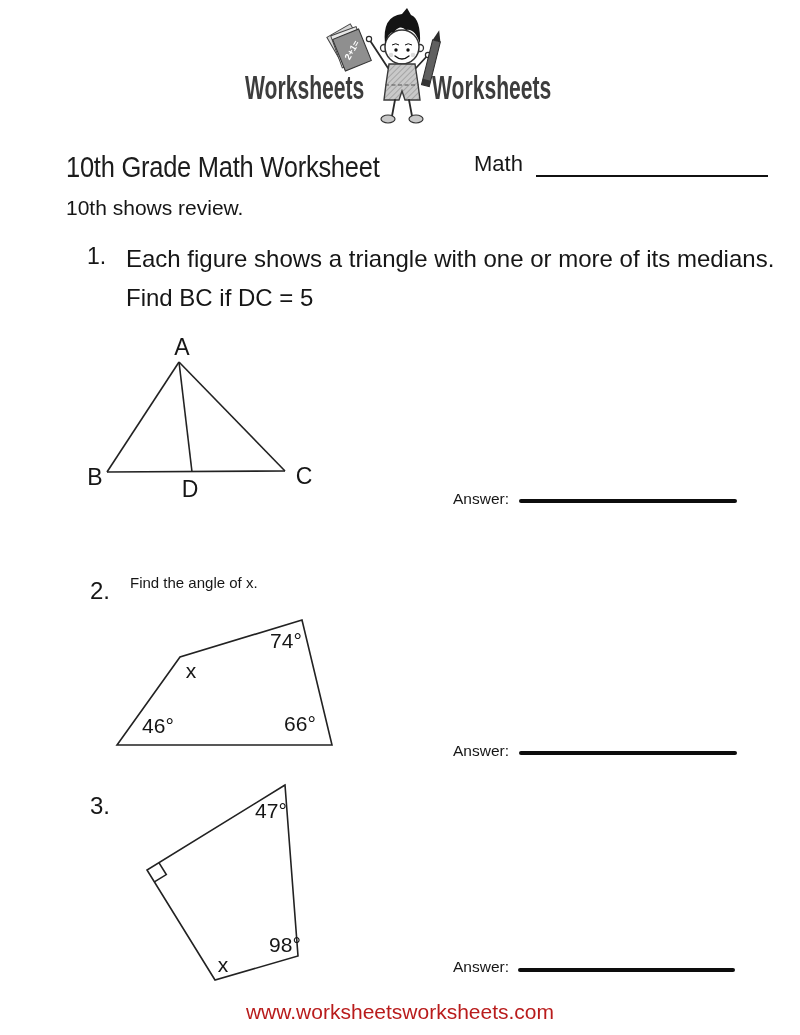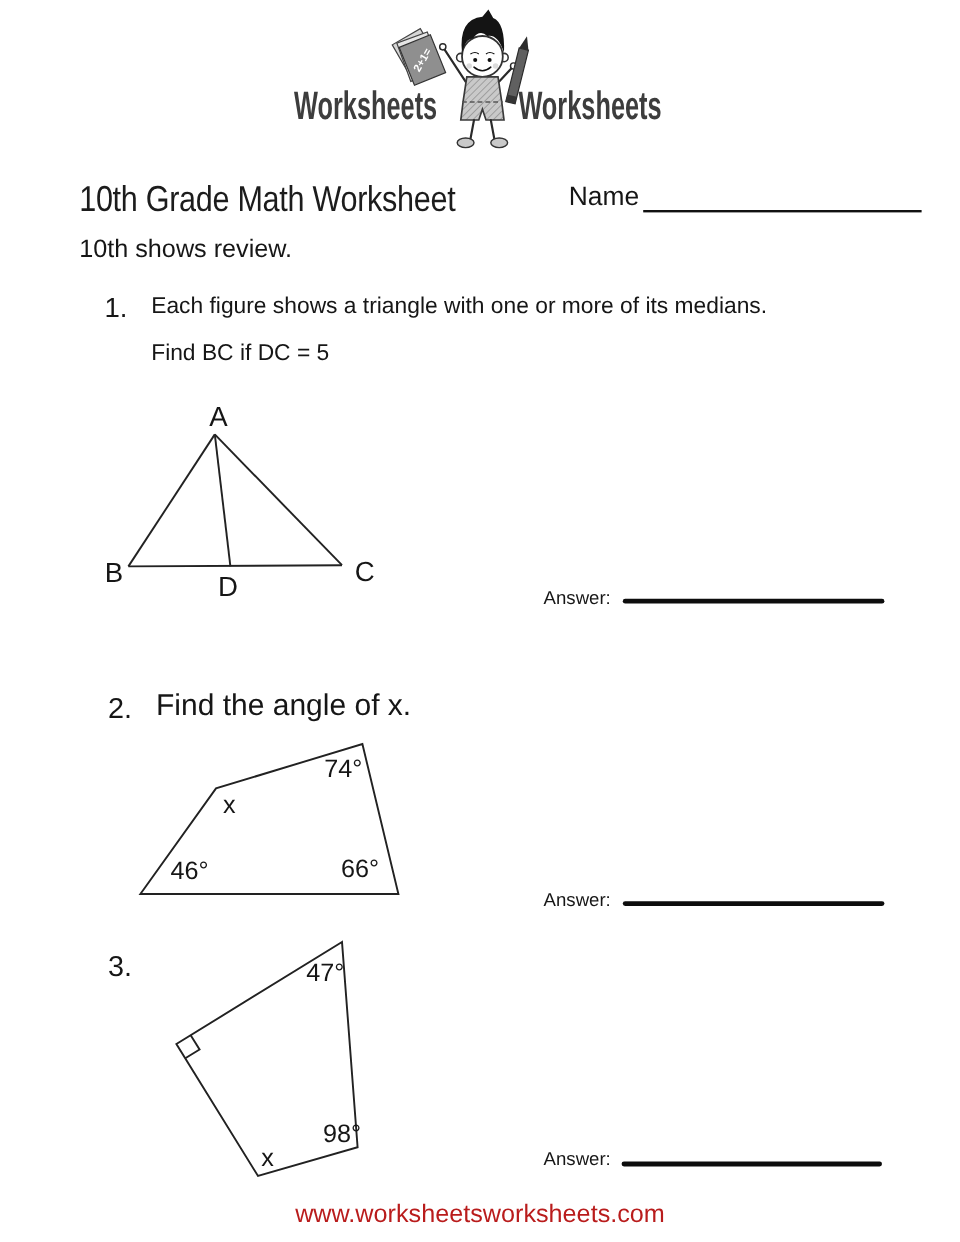--- a/index.html
+++ b/index.html
@@ -27,21 +27,21 @@
   }
   .name-label { position:absolute; left:474px; top:151px; font-size:22px; }
   .name-line {
     position:absolute; left:536px; top:150px; width:232px; height:27px;
     border-bottom:2px solid #111;
   }
   .subtitle { position:absolute; left:66px; top:196px; font-size:21px; }
 
   
   .pnum { position:absolute; font-size:23px; }
-  .ptext { position:absolute; font-size:19px; white-space:nowrap; }
+  .ptext { position:absolute; font-size:24px; white-space:nowrap; }
 
   .answer-label { position:absolute; font-size:15.5px; }
   .answer-line {
     position:absolute; height:3.5px; background:#0d0d0d; border-radius:2px;
   }
 
   svg .fig-line { stroke:#222; stroke-width:1.6; fill:none; }
   svg .fig-label { fill:#161616; font-family:"Liberation Sans", sans-serif; }
 
   .footer {
@@ -105,21 +105,21 @@
       <path d="M73,79 L107,79" stroke="#555" stroke-width="1.2" stroke-dasharray="4 2.5"></path>
 
       <path d="M83,94 L80,110" stroke="#2a2a2a" stroke-width="1.8" stroke-linecap="round"></path>
       <path d="M97,94 L100,110" stroke="#2a2a2a" stroke-width="1.8" stroke-linecap="round"></path>
       <ellipse cx="76" cy="113" rx="7" ry="4" fill="#c9c9c9" stroke="#333" stroke-width="1.2"></ellipse>
       <ellipse cx="104" cy="113" rx="7" ry="4" fill="#c9c9c9" stroke="#333" stroke-width="1.2"></ellipse>
     </svg>
   </div>
 
   <h1 class="title">10th Grade Math Worksheet</h1>
-  <span class="name-label">Name</span>
+  <span class="name-label">Math</span>
   <span class="name-line"></span>
   <div class="subtitle">10th shows review.</div>
 
   <span class="pnum" style="left:87px; top:243px;">1.</span>
   <span class="ptext" style="left:126px; top:245px;">Each figure shows a triangle with one or more of its medians.</span>
   <span class="ptext" style="left:126px; top:284px;">Find BC if DC = 5</span>
 
   <svg class="abs" style="left:85px; top:337px;" width="240" height="168" viewBox="0 0 240 168">
     <line class="fig-line" x1="22" y1="135" x2="94" y2="25"></line>
     <line class="fig-line" x1="94" y1="25" x2="200" y2="134"></line>
@@ -128,21 +128,21 @@
     <text class="fig-label" x="97" y="12" font-size="23" text-anchor="middle" dominant-baseline="middle">A</text>
     <text class="fig-label" x="10" y="142" font-size="23" text-anchor="middle" dominant-baseline="middle">B</text>
     <text class="fig-label" x="219" y="141" font-size="23" text-anchor="middle" dominant-baseline="middle">C</text>
     <text class="fig-label" x="105" y="154" font-size="23" text-anchor="middle" dominant-baseline="middle">D</text>
   </svg>
 
   <span class="answer-label" style="left:453px; top:490px;">Answer:</span>
   <span class="answer-line" style="left:519px; top:499px; width:218px;"></span>
 
   <span class="pnum" style="left:90px; top:577px; font-size:24px;">2.</span>
-  <span class="ptext" style="left:130px; top:574px; font-size:25px;">Find the angle of x.</span>
+  <span class="ptext" style="left:130px; top:574px; font-size:15px;">Find the angle of x.</span>
 
   <svg class="abs" style="left:100px; top:615px;" width="250" height="138" viewBox="0 0 250 138">
     <polygon class="fig-line" points="17,130 80,42 202,5 232,130"></polygon>
     <text class="fig-label" x="186" y="27" font-size="21" text-anchor="middle" dominant-baseline="middle">74°</text>
     <text class="fig-label" x="91" y="57" font-size="21" text-anchor="middle" dominant-baseline="middle">x</text>
     <text class="fig-label" x="58" y="112" font-size="21" text-anchor="middle" dominant-baseline="middle">46°</text>
     <text class="fig-label" x="200" y="110" font-size="21" text-anchor="middle" dominant-baseline="middle">66°</text>
   </svg>
 
   <span class="answer-label" style="left:453px; top:742px;">Answer:</span>

